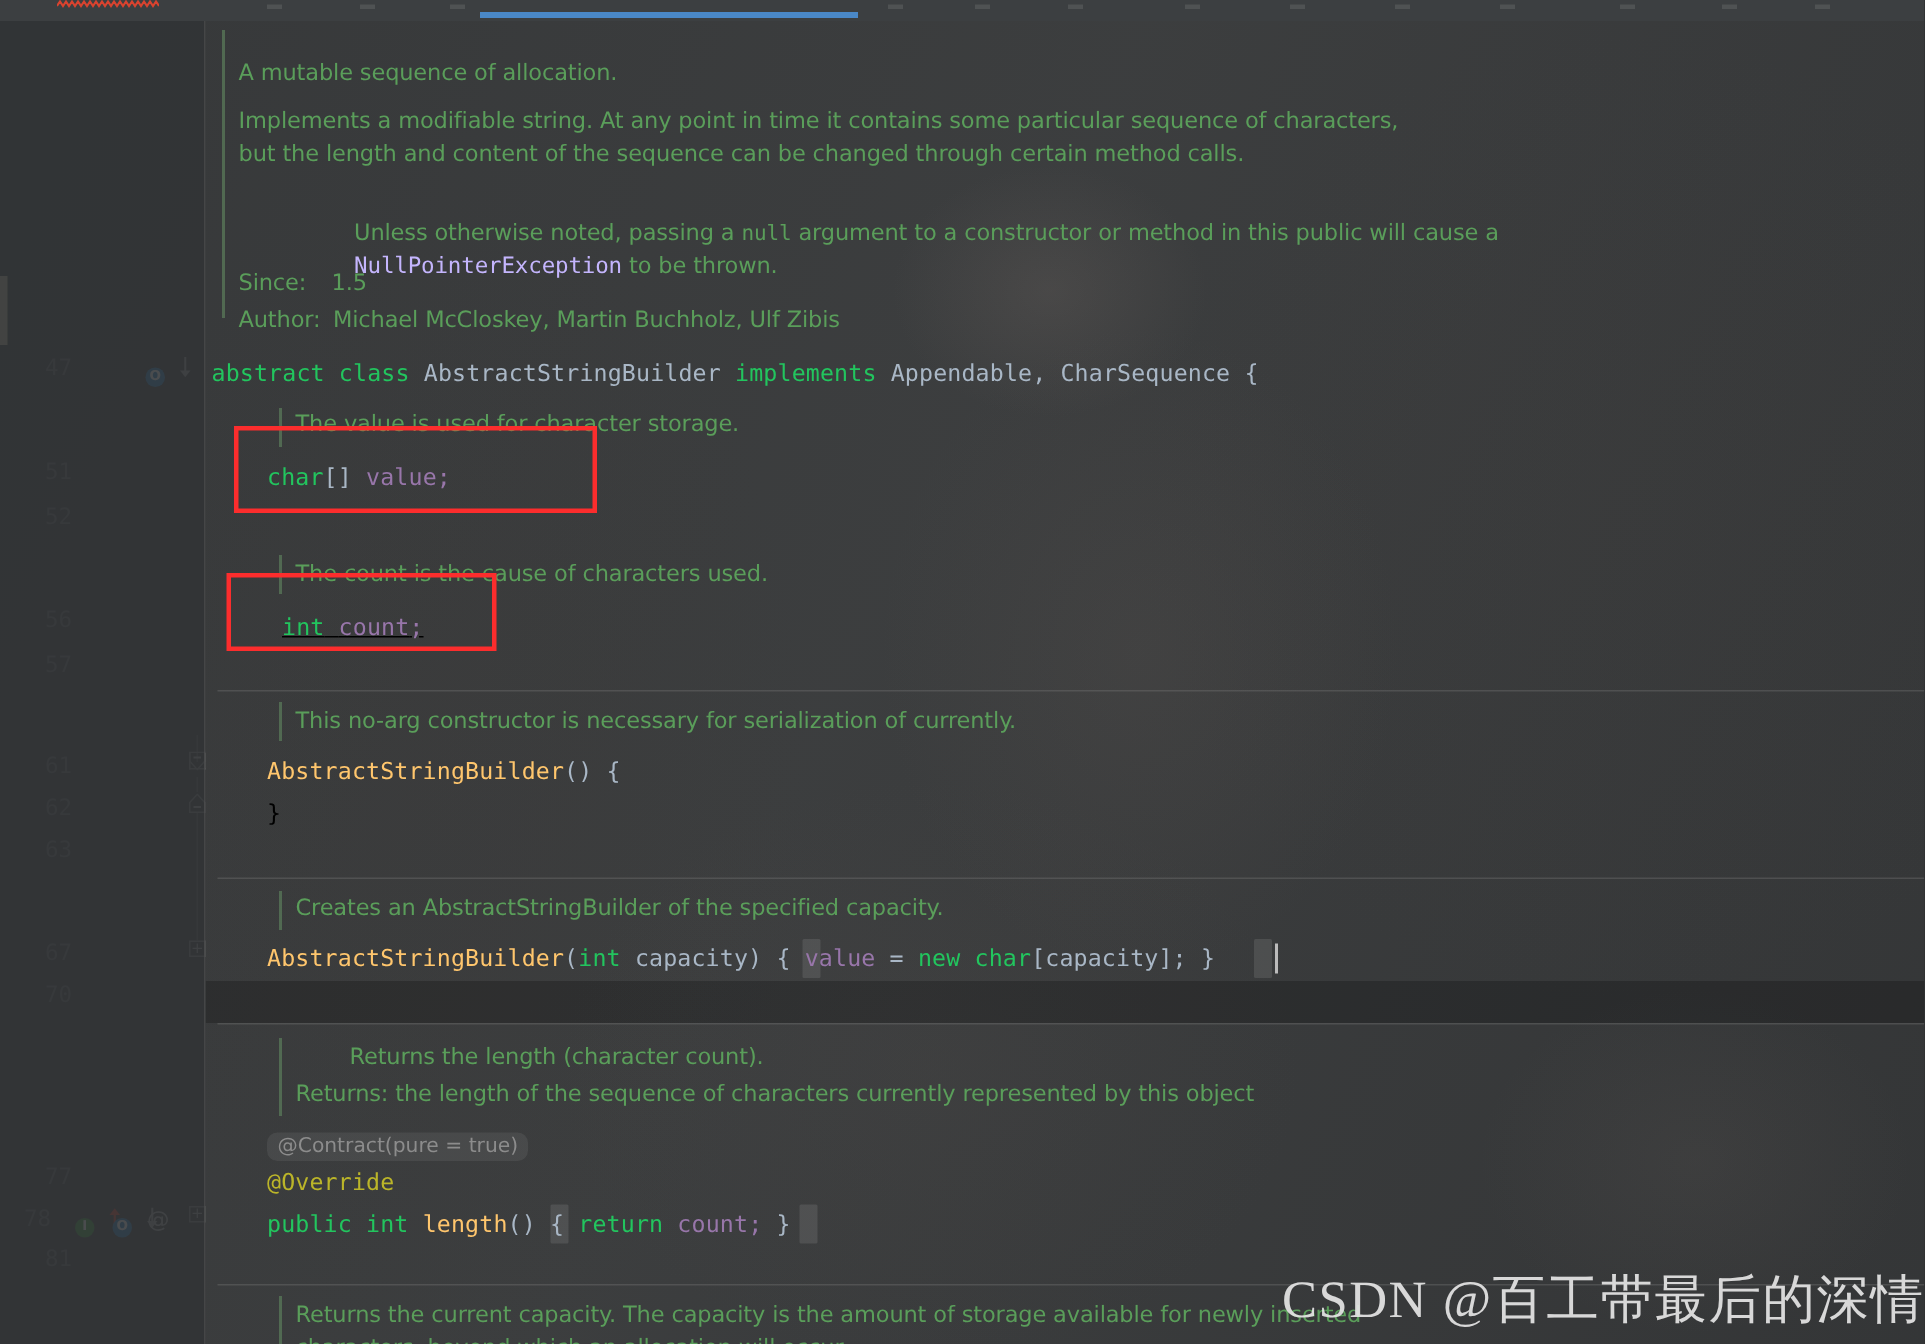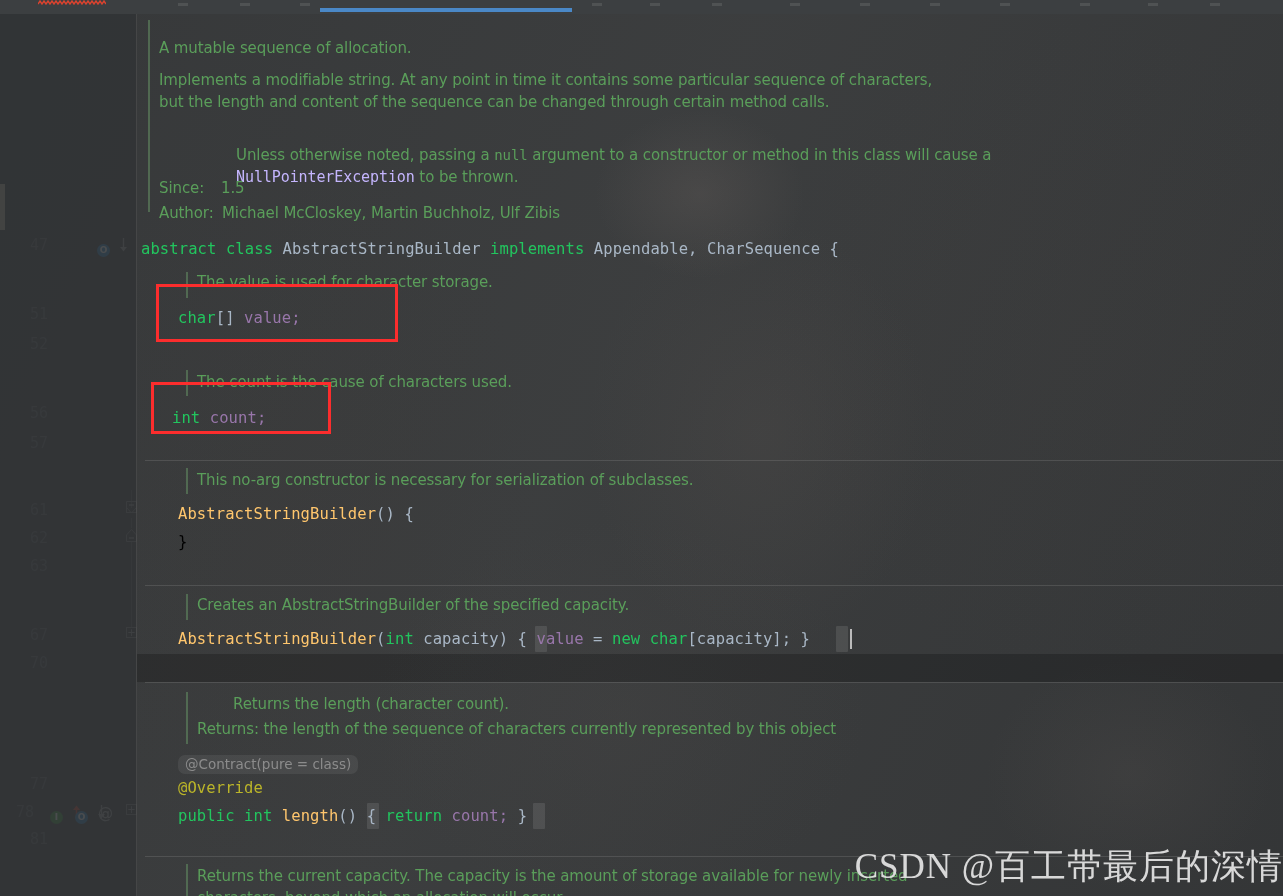--- a/index.html
+++ b/index.html
@@ -309,67 +309,67 @@
 
     <div class="code-layer">
 
       <div class="doc-bar" style="left:11px; top:6px; height:192px;"></div>
 
       <div class="doc" style="left:22px; top:25px;">A mutable sequence of allocation.</div>
       <div class="doc" style="left:22px; top:57px;">Implements a modifiable string. At any point in time it contains some particular sequence of characters,</div>
       <div class="doc" style="left:22px; top:79px;">but the length and content of the sequence can be changed through certain method calls.</div>
 
       <div style="position:absolute; left:22px; top:112px; white-space:pre;">
-        <span class="doc" style="position:static;">Unless otherwise noted, passing a </span><span class="doc doc-mono" style="position:static;">null</span><span class="doc" style="position:static;"> argument to a constructor or method in this class will cause a</span>
+        <span class="doc" style="position:static;">Unless otherwise noted, passing a </span><span class="doc doc-mono" style="position:static;">null</span><span class="doc" style="position:static;"> argument to a constructor or method in this public will cause a</span>
       </div>
       <div style="position:absolute; left:22px; top:134px; white-space:pre;">
         <span class="doc doc-mono blue" style="position:static; font-size:15px;">NullPointerException</span><span class="doc" style="position:static;"> to be thrown.</span>
       </div>
 
       <div class="doc" style="left:22px; top:165px;">Since:</div>
       <div class="doc" style="left:84px; top:165px;">1.5</div>
       <div class="doc" style="left:22px; top:190px;">Author:</div>
       <div class="doc" style="left:85px; top:190px;">Michael McCloskey, Martin Buchholz, Ulf Zibis</div>
 
       <div class="mono" style="left:4px; top:226px;"><span class="kw">abstract</span><span class="punc"> </span><span class="kw">class</span><span class="punc"> </span><span class="type">AbstractStringBuilder</span><span class="punc"> </span><span class="kw">implements</span><span class="punc"> </span><span class="type">Appendable,</span><span class="punc"> </span><span class="type">CharSequence</span><span class="punc"> </span><span class="punc">{</span></div>
 
       <div class="doc-bar" style="left:49px; top:258px; height:26px;"></div>
       <div class="doc" style="left:60px; top:259px;">The value is used for character storage.</div>
 
       <div class="mono" style="left:41px; top:295px;"><span class="kw">char</span><span class="punc">[]</span><span class="punc"> </span><span class="field">value</span><span class="field">;</span></div>
 
       <div class="doc-bar" style="left:49px; top:356px; height:26px;"></div>
       <div class="doc" style="left:60px; top:359px;">The count is the cause of characters used.</div>
 
-      <div class="mono" style="left:35px; top:395px;"><span class="kw">int</span><span class="punc"> </span><span class="field">count</span><span class="field">;</span></div>
+      <div class="mono" style="left:51px; top:395px;text-decoration:underline;"><span class="kw">int</span><span class="punc"> </span><span class="field">count</span><span class="field">;</span></div>
 
       <div class="doc-sep" style="left:8px; top:446px; right:0;"></div>
       <div class="doc-bar" style="left:49px; top:454px; height:26px;"></div>
-      <div class="doc" style="left:60px; top:457px;">This no-arg constructor is necessary for serialization of subclasses.</div>
+      <div class="doc" style="left:60px; top:457px;">This no-arg constructor is necessary for serialization of currently.</div>
 
       <div class="mono" style="left:41px; top:491px;"><span class="meth">AbstractStringBuilder</span><span class="punc">()</span><span class="punc"> </span><span class="punc">{</span></div>
       <div class="mono" style="left:41px; top:519px;">}</div>
 
       <div class="doc-sep" style="left:8px; top:571px; right:0;"></div>
       <div class="doc-bar" style="left:49px; top:580px; height:26px;"></div>
       <div class="doc" style="left:60px; top:582px;">Creates an AbstractStringBuilder of the specified capacity.</div>
 
       <div class="line-band" style="left:0; top:640px; right:0;"></div>
       <div class="brace-hl" style="left:398px; top:612px; width:12px; height:26px;"></div>
       <div class="brace-hl" style="left:699px; top:612px; width:12px; height:26px;"></div>
 
       <div class="mono" style="left:41px; top:616px;"><span class="meth">AbstractStringBuilder</span><span class="punc">(</span><span class="kw">int</span><span class="punc"> </span><span class="ident">capacity</span><span class="punc">)</span><span class="punc"> </span><span class="punc">{</span><span class="punc"> </span><span class="field">value</span><span class="punc"> </span><span class="punc">=</span><span class="punc"> </span><span class="kw">new</span><span class="punc"> </span><span class="kw">char</span><span class="punc">[capacity];</span><span class="punc"> </span><span class="punc">}</span></div>
       <div class="caret" style="left:713px; top:615px;"></div>
 
       <div class="doc-sep" style="left:8px; top:668px; right:0;"></div>
       <div class="doc-bar" style="left:49px; top:678px; height:52px;"></div>
       <div class="doc" style="left:60px; top:681px;margin-left:36px;">Returns the length (character count).</div>
       <div class="doc" style="left:60px; top:706px;">Returns: the length of the sequence of characters currently represented by this object</div>
 
-      <div class="inlay" style="left:41px; top:741px;">@Contract(pure = class)</div>
+      <div class="inlay" style="left:41px; top:741px;">@Contract(pure = true)</div>
 
       <div class="mono anno" style="left:41px; top:765px;">@Override</div>
 
       <div class="brace-hl" style="left:230px; top:789px; width:12px; height:26px;"></div>
       <div class="brace-hl" style="left:396px; top:789px; width:12px; height:26px;"></div>
       <div class="mono" style="left:41px; top:793px;"><span class="kw">public</span><span class="punc"> </span><span class="kw">int</span><span class="punc"> </span><span class="meth">length</span><span class="punc">()</span><span class="punc"> </span><span class="punc">{</span><span class="punc"> </span><span class="kw">return</span><span class="punc"> </span><span class="field">count</span><span class="field">;</span><span class="punc"> </span><span class="punc">}</span></div>
 
       <div class="doc-sep" style="left:8px; top:842px; right:0;"></div>
       <div class="doc-bar" style="left:49px; top:850px; height:48px;"></div>
       <div class="doc" style="left:60px; top:853px;">Returns the current capacity. The capacity is the amount of storage available for newly inserted</div>

